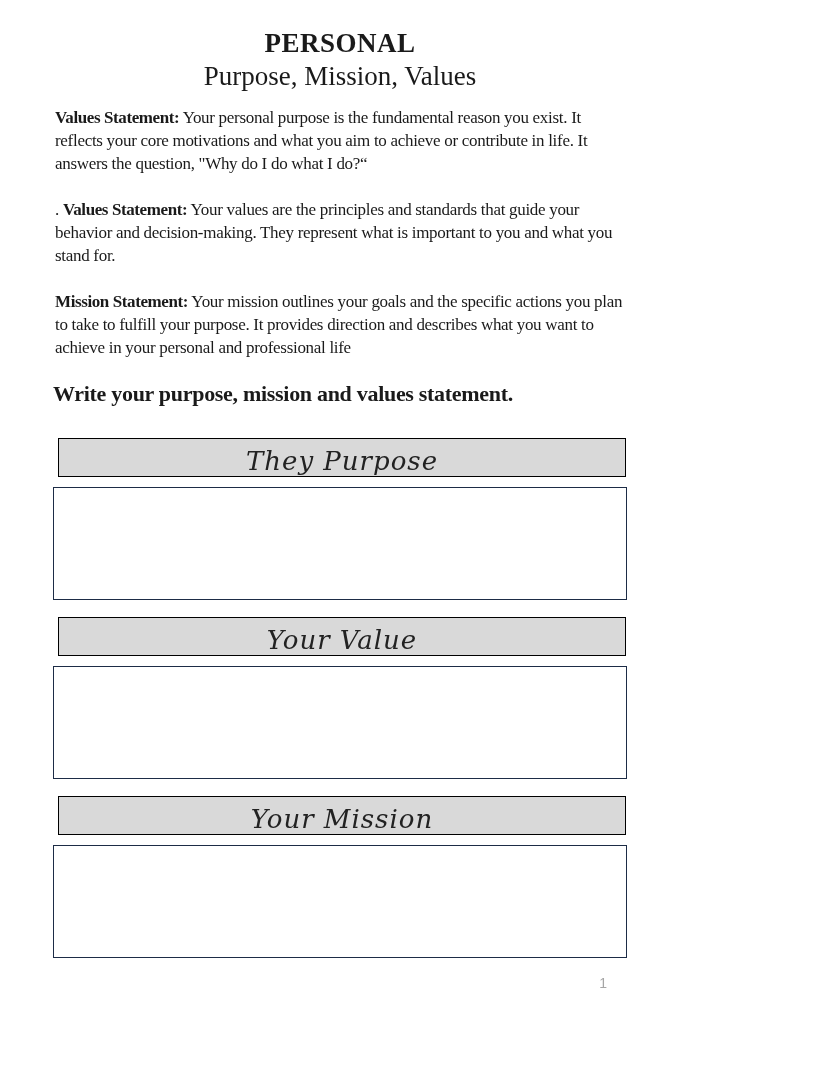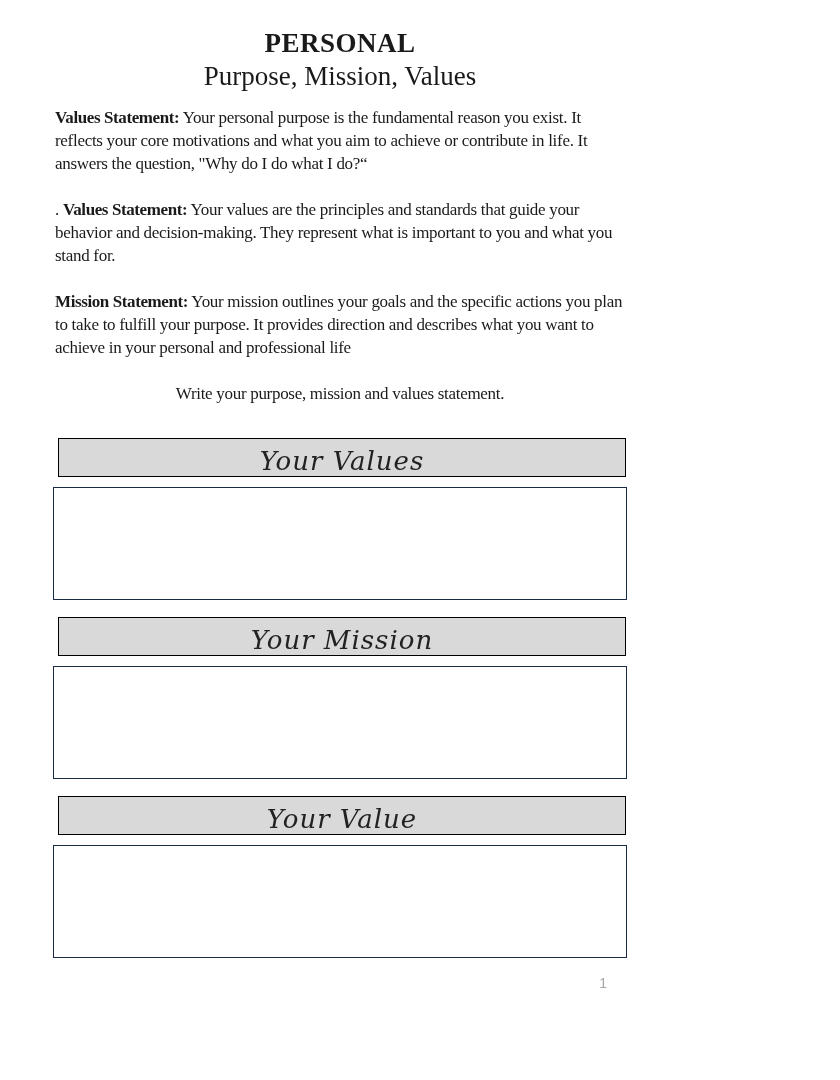--- a/index.html
+++ b/index.html
@@ -38,24 +38,24 @@
     padding-left: 2px;
     font-size: 17px;
     line-height: 23px;
     letter-spacing: -0.3px;
   }
   .body-par b {
     letter-spacing: -0.4px;
   }
   .instruction {
     margin: 2px 0 33px 0;
-    font-size: 17px;
+    font-size: 22px;
     line-height: 23px;
     letter-spacing: -0.3px;
-    text-align: center;
+    font-weight: bold;
   }
   .section-header {
     box-sizing: border-box;
     height: 39px;
     margin: 0 1px 10px 5px;
     background: #d9d9d9;
     border: 1.5px solid #000000;
     display: flex;
     align-items: center;
     justify-content: center;
@@ -106,34 +106,34 @@
   </p>
 
   <p class="body-par">
     <span></span><b>Mission Statement:</b><span> Your mission outlines your goals and the specific actions you plan to take to fulfill your purpose. It provides direction and describes what you want to achieve in your personal and professional life</span>
   </p>
 
   <p class="instruction">Write your purpose, mission and values statement.</p>
 
   <div class="section">
     <div class="section-header">
-      <span class="script-heading">Your Values</span>
+      <span class="script-heading">They Purpose</span>
+    </div>
+    <div class="write-box"></div>
+  </div>
+
+  <div class="section">
+    <div class="section-header">
+      <span class="script-heading">Your Value</span>
     </div>
     <div class="write-box"></div>
   </div>
 
   <div class="section">
     <div class="section-header">
       <span class="script-heading">Your Mission</span>
     </div>
     <div class="write-box"></div>
   </div>
 
-  <div class="section">
-    <div class="section-header">
-      <span class="script-heading">Your Value</span>
-    </div>
-    <div class="write-box"></div>
-  </div>
-
   <div class="page-number">1</div>
 
 </div>
 
 </body></html>

